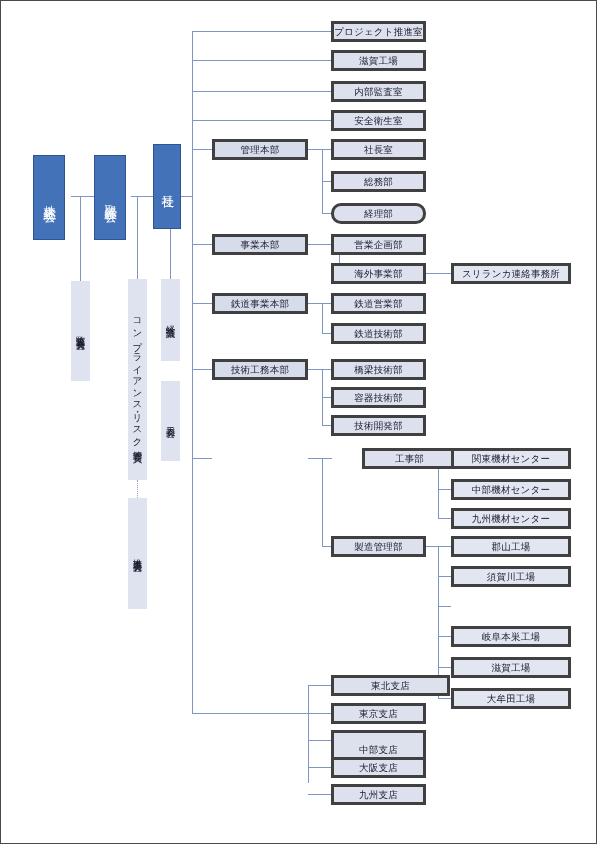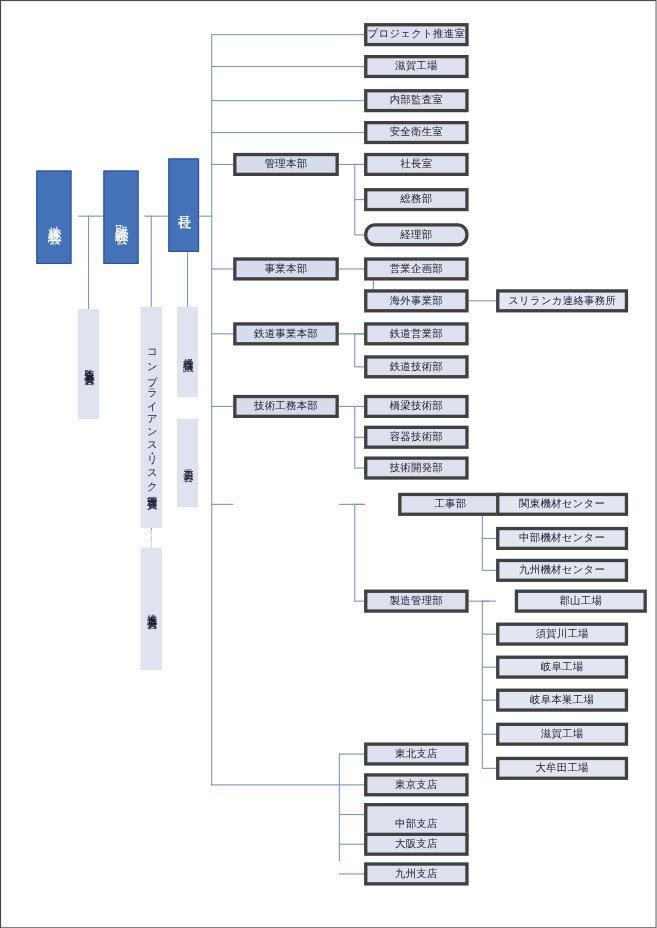--- a/index.html
+++ b/index.html
@@ -191,26 +191,25 @@
   <div class="node box l3" style="left:330px; top:386px; width:95px; height:21px;">容器技術部</div>
   <div class="node box l3" style="left:330px; top:414px; width:95px; height:21px;">技術開発部</div>
 
   <div class="node box l3" style="left:330px; top:447px; width:95px; height:21px;margin-left:31px;">工事部</div>
   <div class="node box l3" style="left:330px; top:535px; width:95px; height:21px;">製造管理部</div>
 
   <div class="node box l4" style="left:450px; top:447px; width:120px; height:21px;">関東機材センター</div>
   <div class="node box l4" style="left:450px; top:478px; width:120px; height:21px;">中部機材センター</div>
   <div class="node box l4" style="left:450px; top:507px; width:120px; height:21px;">九州機材センター</div>
 
-  <div class="node box l4" style="left:450px; top:535px; width:120px; height:21px;margin-left:17px;">郡山工場</div>
+  <div class="node box l4" style="left:450px; top:535px; width:120px; height:21px;">郡山工場</div>
   <div class="node box l4" style="left:450px; top:565px; width:120px; height:21px;">須賀川工場</div>
-  <div class="node box l4" style="left:450px; top:595px; width:120px; height:21px;">岐阜工場</div>
   <div class="node box l4" style="left:450px; top:625px; width:120px; height:21px;">岐阜本巣工場</div>
   <div class="node box l4" style="left:450px; top:656px; width:120px; height:21px;">滋賀工場</div>
   <div class="node box l4" style="left:450px; top:687px; width:120px; height:21px;">大牟田工場</div>
 
-  <div class="node box l3" style="left:330px; top:674px; width:95px; height:21px;">東北支店</div>
+  <div class="node box l3" style="left:330px; top:674px; width:119px; height:21px;">東北支店</div>
   <div class="node box l3" style="left:330px; top:702px; width:95px; height:21px;">東京支店</div>
   <div class="node box l3" style="left:330px; top:729px; width:95px; height:39px;">中部支店</div>
   <div class="node box l3" style="left:330px; top:756px; width:95px; height:21px;">大阪支店</div>
   <div class="node box l3" style="left:330px; top:783px; width:95px; height:21px;">九州支店</div>
 
 </div>
 
 </body></html>

